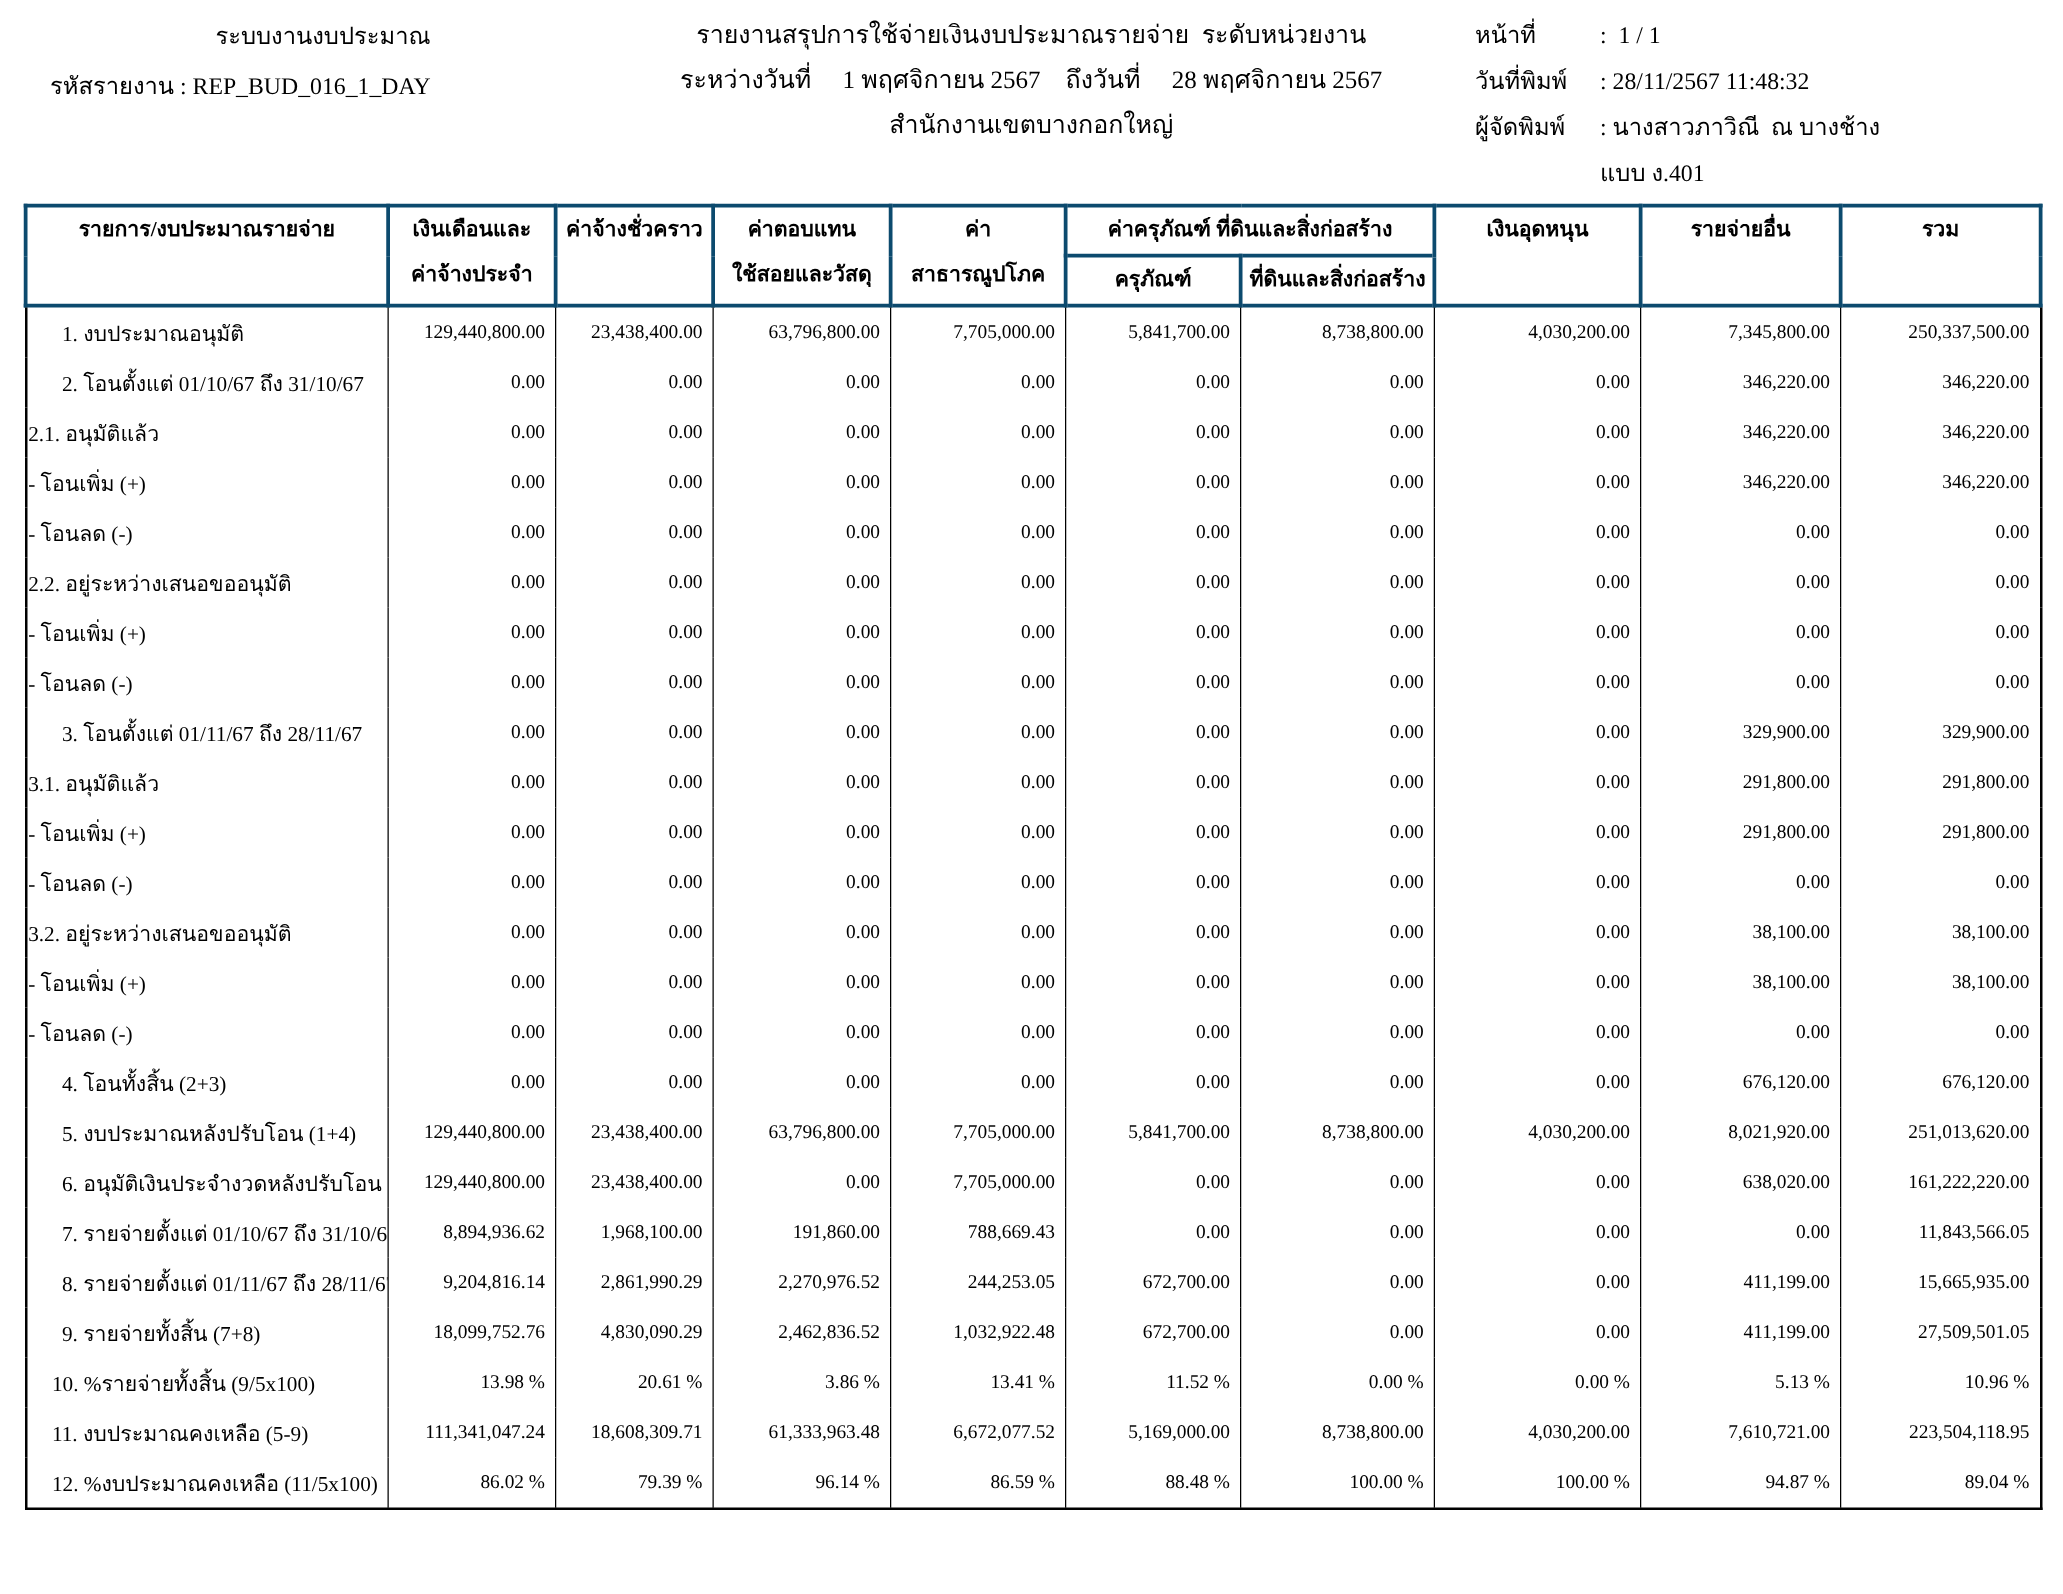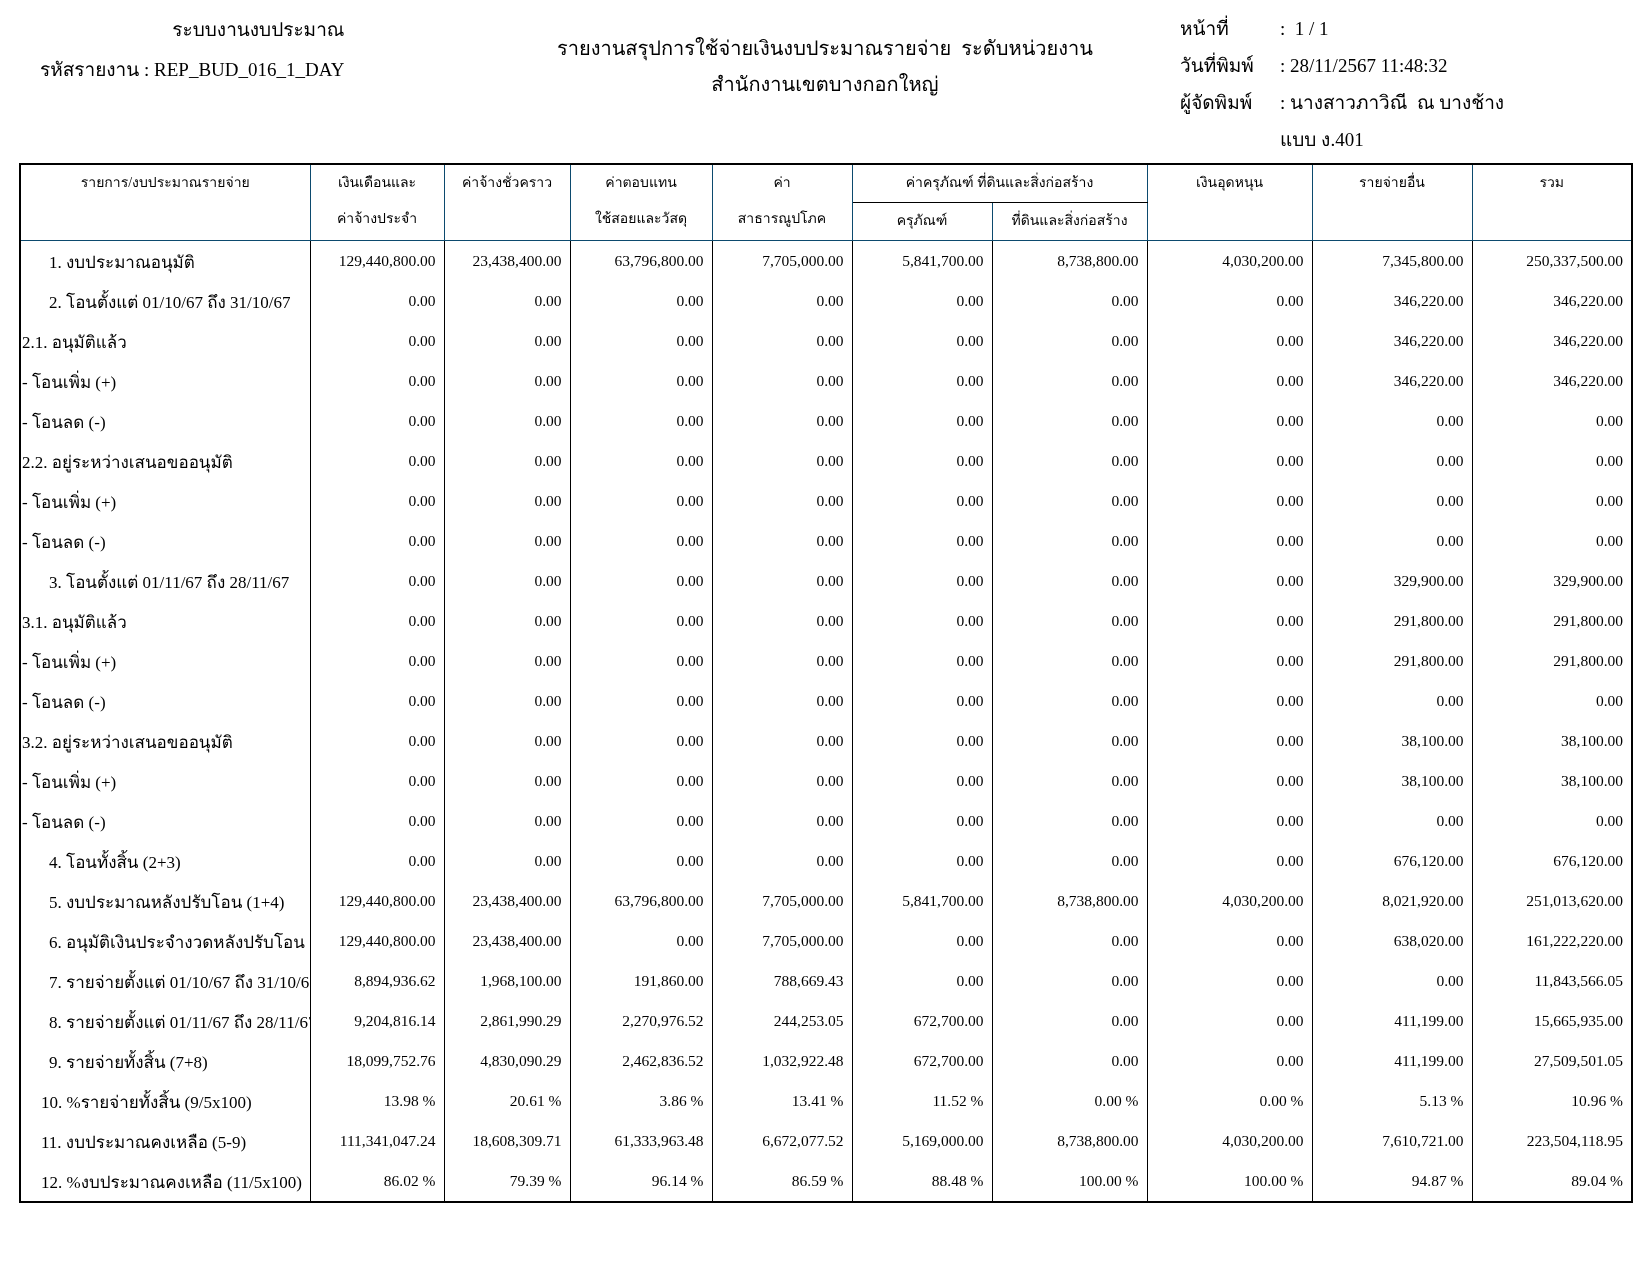--- a/index.html
+++ b/index.html
@@ -4,33 +4,33 @@
 <style>
   html,body{margin:0;padding:0;}
   body{
     width:1650px;height:1275px;background:#ffffff;color:#000;
     font-family:"Liberation Serif","DejaVu Serif",serif;
     position:relative;overflow:hidden;
   }
   
   .hdr-left{position:absolute;left:40px;top:10px;font-size:19px;line-height:40px;text-align:right;}
   .hdr-center{position:absolute;left:0;top:10px;width:100%;text-align:center;
-    font-size:20px;line-height:36px;margin-top:20px;}
+    font-size:20px;line-height:36px;}
   .hdr-center div{white-space:pre;}
   .hdr-right{position:absolute;left:1180px;top:10px;font-size:19px;
     display:grid;grid-template-columns:100px auto;line-height:37px;}
   .hdr-right div{white-space:pre;}
   
   table.report{
     position:absolute;left:19px;top:163px;width:1612px;
     border-collapse:collapse;table-layout:fixed;
     border:2px solid #000;
   }
   table.report thead th{
-    border:1px solid #0c4a6e;font-weight:normal;font-size:14px;
+    border:3px solid #0c4a6e;font-weight:bold;font-size:17px;
     text-align:center;vertical-align:top;line-height:36px;padding:0 2px;
     height:37px;overflow:hidden;white-space:nowrap;
   }
   table.report thead th.grp{border-bottom:1px solid #000;}
   table.report tbody td{
     border-left:1px solid #000;border-right:1px solid #000;
     border-top:none;border-bottom:none;
     height:38px;vertical-align:middle;overflow:hidden;white-space:nowrap;
   }
   td.num{text-align:right;font-size:15.5px;padding:0 8px 0 0;}
@@ -43,20 +43,21 @@
 </head>
 <body>
 
 <div class="hdr-left">
   <div>ระบบงานงบประมาณ</div>
   <div>รหัสรายงาน : REP_BUD_016_1_DAY</div>
 </div>
 
 <div class="hdr-center">
   <div>รายงานสรุปการใช้จ่ายเงินงบประมาณรายจ่าย  ระดับหน่วยงาน</div>
+  <div>ระหว่างวันที่     1 พฤศจิกายน 2567    ถึงวันที่     28 พฤศจิกายน 2567</div>
   <div>สำนักงานเขตบางกอกใหญ่</div>
 </div>
 
 <div class="hdr-right">
   <div>หน้าที่</div>
   <div>:  1 / 1</div>
   <div>วันที่พิมพ์</div>
   <div>: 28/11/2567 11:48:32</div>
   <div>ผู้จัดพิมพ์</div>
   <div>: นางสาวภาวิณี  ณ บางช้าง</div>

